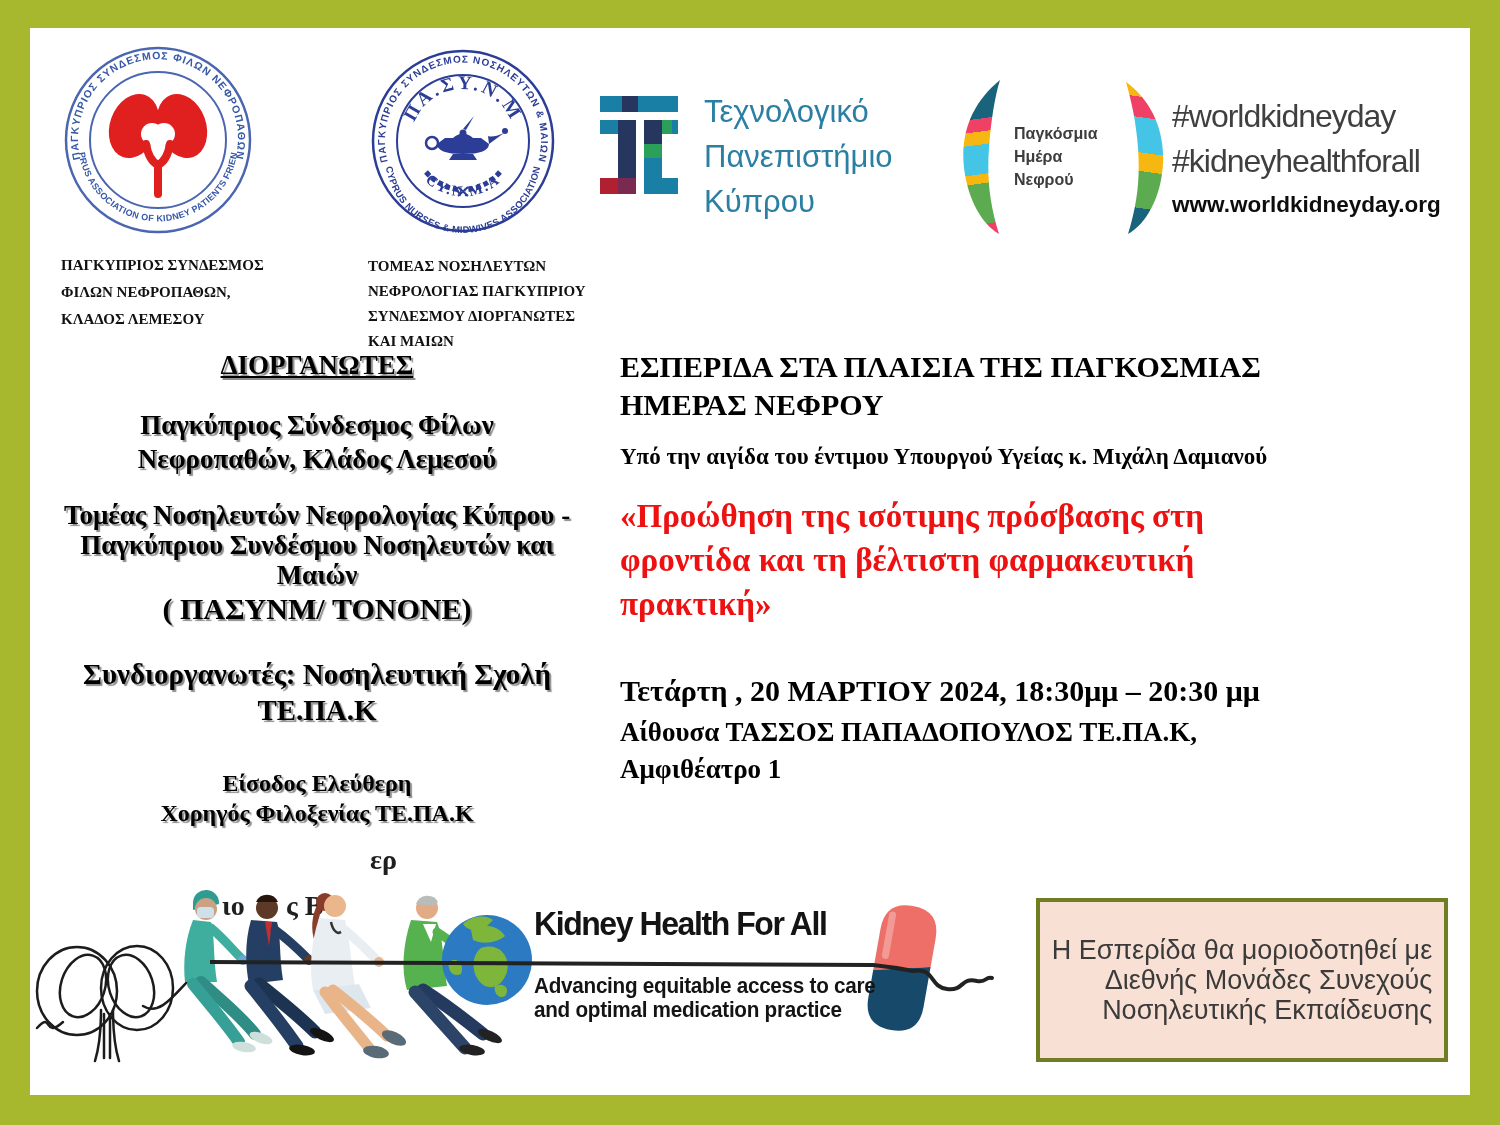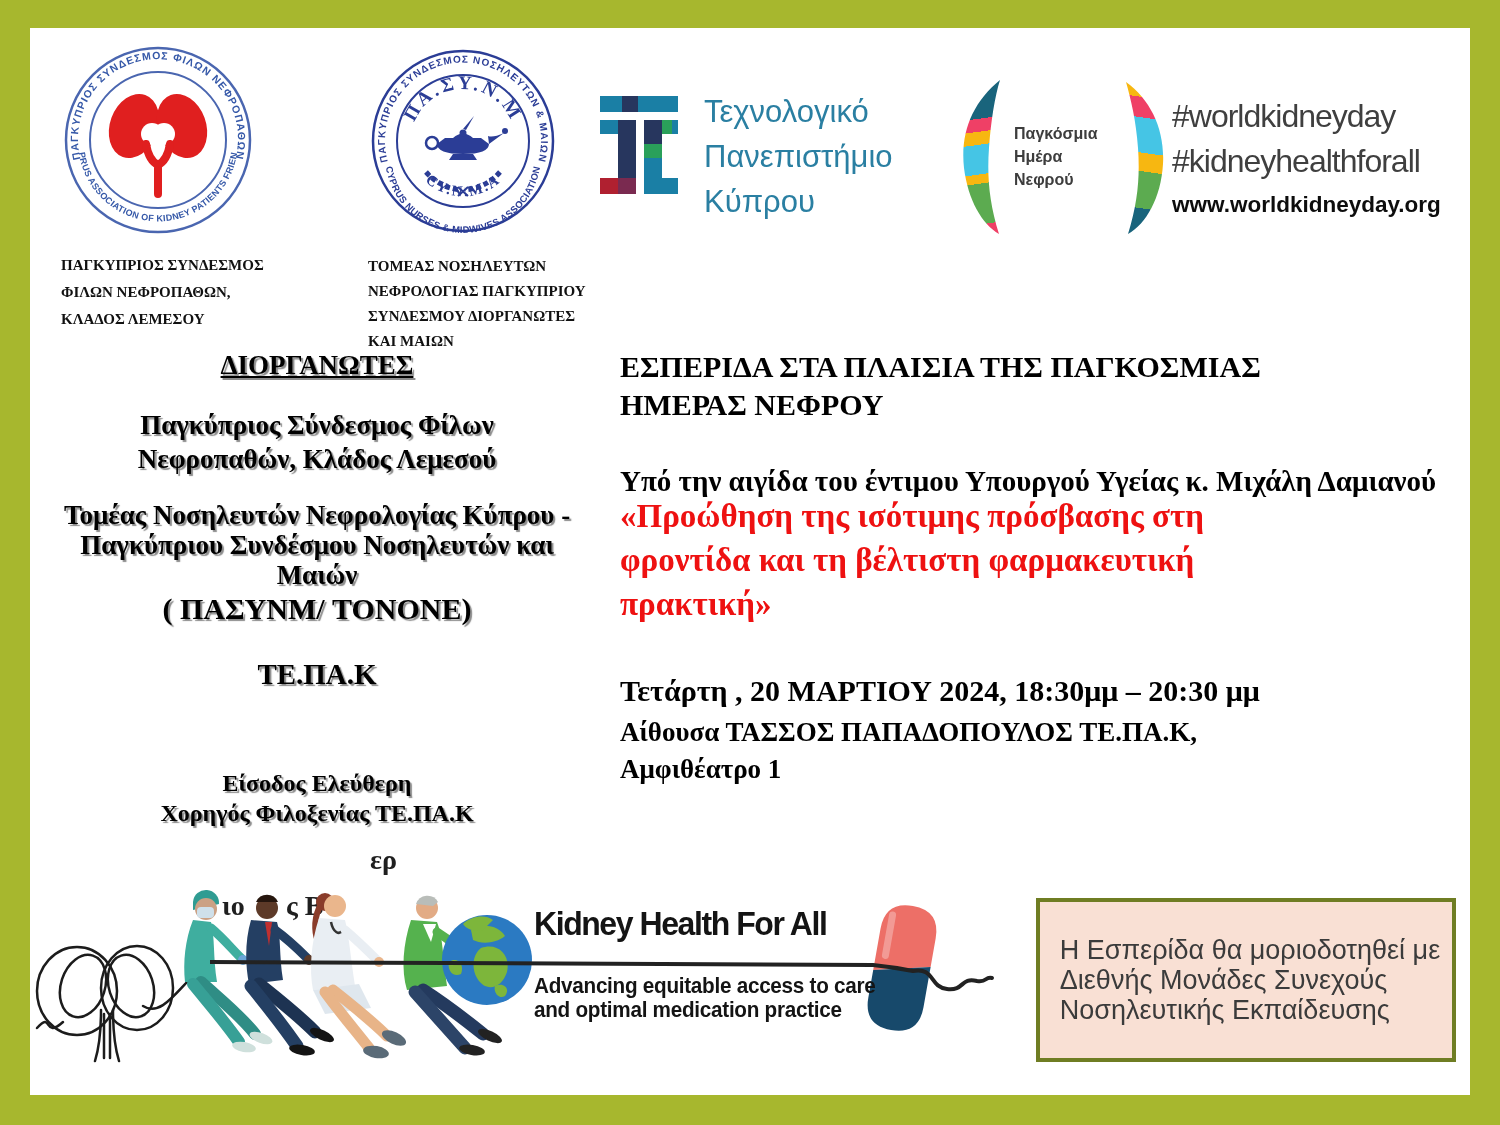--- a/index.html
+++ b/index.html
@@ -20,34 +20,34 @@
   .lc-heading{top:322px;font-size:27px;}
   .lc-heading span{text-decoration:underline;}
   .lc-org1{top:380px;font-size:27px;line-height:34px;}
   .lc-org2{top:472px;font-size:27px;line-height:30px;}
   .lc-abbrev{top:564px;font-size:30px;}
   .lc-coorg{top:628px;font-size:29px;line-height:36px;}
   .lc-extras{top:740px;font-size:24px;line-height:30px;}
   
   .rcol{left:590px;width:830px;font-family:"Liberation Serif",serif;font-weight:bold;color:#000;text-align:left;}
   .rc-title{top:320px;font-size:30px;line-height:38px;}
-  .rc-auspices{top:416px;font-size:29px;margin-top:21px;}
+  .rc-auspices{top:416px;font-size:23px;}
   .rc-theme{top:466px;font-size:33px;line-height:44px;color:#ee1111;}
   .rc-date{top:646px;font-size:30px;}
   .rc-venue{top:686px;font-size:27px;line-height:37px;}
   
   .fragment{font-family:"Liberation Serif",serif;font-weight:bold;font-size:28px;color:#1f1f1f;
     text-shadow:-2px 0 #fff,2px 0 #fff,0 -2px #fff,0 2px #fff;}
   .khfa-title{left:504px;top:876px;font-size:34px;font-weight:bold;letter-spacing:-1.5px;color:#141414;
     transform:scaleX(.94);transform-origin:left top;white-space:nowrap;}
   .khfa-sub{left:504px;top:946px;font-size:22.5px;font-weight:bold;line-height:24px;letter-spacing:-0.3px;color:#141414;
     transform:scaleX(.92);transform-origin:left top;white-space:nowrap;}
   .credit-box{left:1006px;top:870px;width:404px;height:156px;background:#f9e0d4;border:4px solid #6f7d23;
-    display:flex;align-items:center;justify-content:center;text-align:left;
-    font-size:27px;line-height:30px;color:#3b3b3b;padding-left:8px;}
+    display:flex;align-items:center;justify-content:center;text-align:right;
+    font-size:27px;line-height:30px;color:#3b3b3b;}
 </style>
 </head>
 <body>
 
 <div class="poster">
   <div class="content">
 
     <svg class="abs" style="left:32px;top:16px" width="192" height="192" viewBox="0 0 192 192">
       <defs>
         <path id="l1top" d="M21,123 A80,80 0 1 1 171,123"></path>
@@ -205,20 +205,21 @@
       <div>Παγκύπριος Σύνδεσμος Φίλων</div>
       <div>Νεφροπαθών, Κλάδος Λεμεσού</div>
     </div>
     <div class="abs lcol lc-org2 shadowed">
       <div>Τομέας Νοσηλευτών Νεφρολογίας Κύπρου -</div>
       <div>Παγκύπριου Συνδέσμου Νοσηλευτών και</div>
       <div>Μαιών</div>
     </div>
     <div class="abs lcol lc-abbrev shadowed">( ΠΑΣΥΝΜ/ TONONE)</div>
     <div class="abs lcol lc-coorg shadowed">
+      <div>Συνδιοργανωτές: Νοσηλευτική Σχολή</div>
       <div>ΤΕ.ΠΑ.Κ</div>
     </div>
     <div class="abs lcol lc-extras shadowed">
       <div>Είσοδος Ελεύθερη</div>
       <div>Χορηγός Φιλοξενίας  ΤΕ.ΠΑ.Κ</div>
     </div>
 
     <div class="abs rcol rc-title">
       <div>ΕΣΠΕΡΙΔΑ ΣΤΑ ΠΛΑΙΣΙΑ ΤΗΣ ΠΑΓΚΟΣΜΙΑΣ</div>
       <div>ΗΜΕΡΑΣ ΝΕΦΡΟΥ</div>

